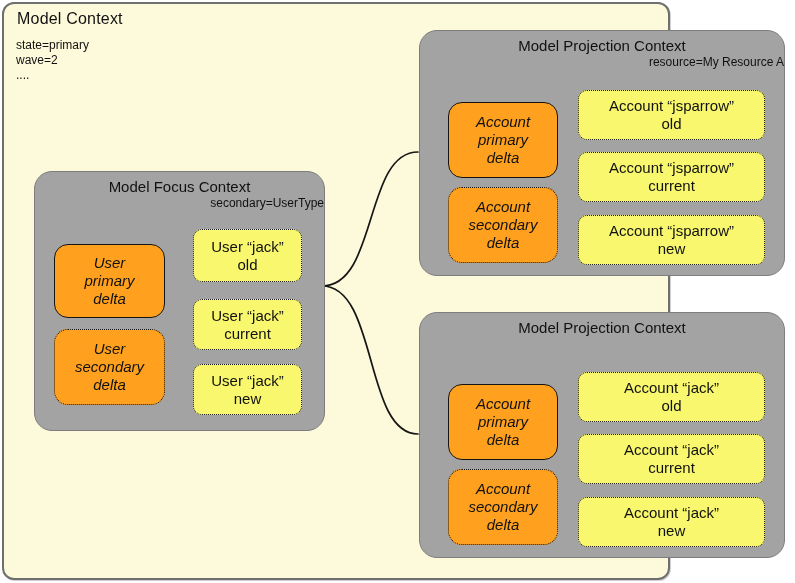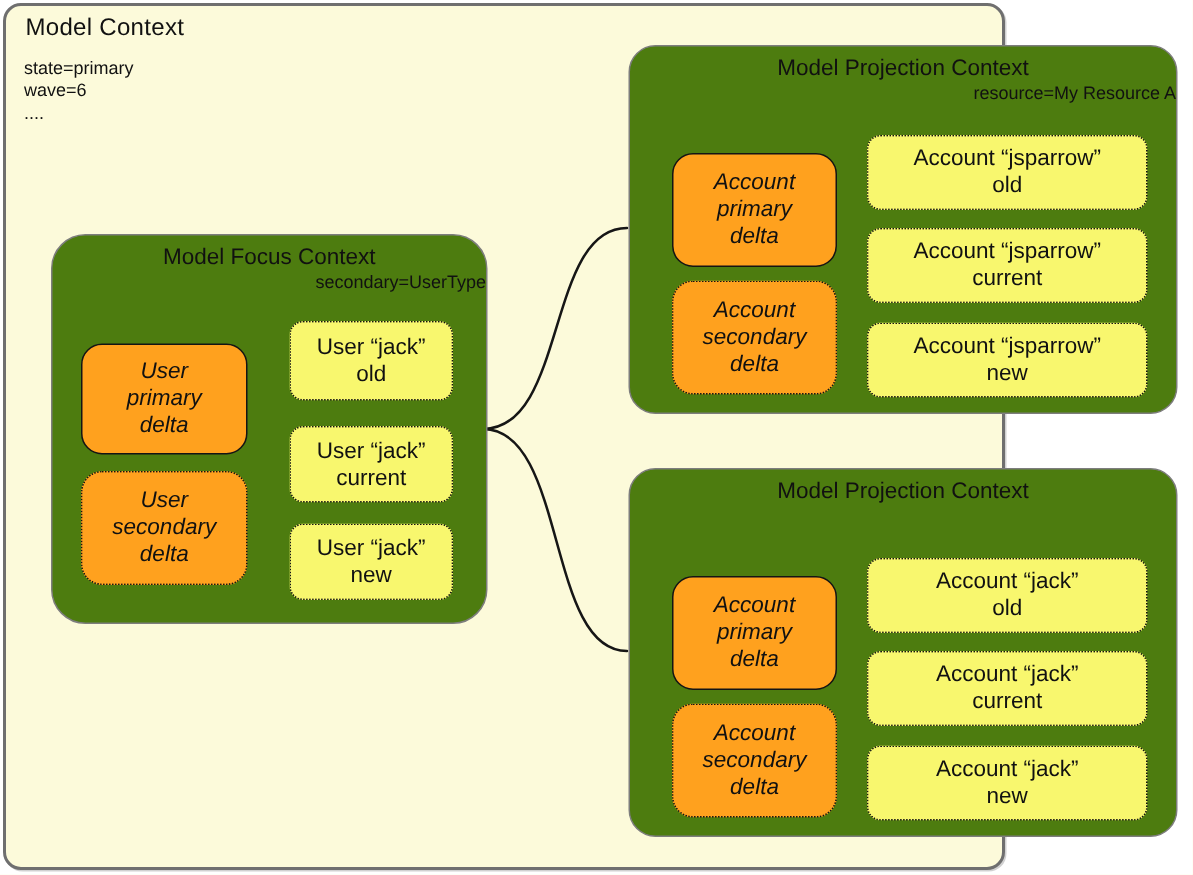--- a/index.html
+++ b/index.html
@@ -30,25 +30,25 @@
   .outer-attrs {
     position: absolute;
     left: 12px; top: 34px;
     font-size: 12px;
     line-height: 15px;
   }
 
   
   .ctx {
     position: absolute;
-    background: #4d7c0f;
+    background: #a3a3a3;
     border: 1.5px solid #7d7d7d;
     border-radius: 18px;
   }
-  .ctx-focus { left: 30px;  top: 152px; width: 291px; height: 260px; border-radius: 23px; }
+  .ctx-focus { left: 30px;  top: 167px; width: 291px; height: 260px; }
   .ctx-proj-a { left: 415px; top: 26px;  width: 366px; height: 246px; }
   .ctx-proj-b { left: 415px; top: 308px; width: 366px; height: 246px; }
 
   .ctx-title {
     position: absolute;
     left: 0; right: 0; top: 6px;
     text-align: center;
     font-size: 15px;
   }
   .ctx-sub {
@@ -111,21 +111,21 @@
     pointer-events: none;
   }
 </style>
 </head>
 <body>
 
 <div class="outer">
   <div class="outer-title">Model Context</div>
   <div class="outer-attrs">
     <div>state=primary</div>
-    <div>wave=6</div>
+    <div>wave=2</div>
     <div>....</div>
   </div>
 
   <svg class="wires" viewBox="0 0 795 583" xmlns="http://www.w3.org/2000/svg">
     <path d="M 318 282 C 374 282 360 148 414 148" fill="none" stroke="#161616" stroke-width="1.7" stroke-linecap="round"></path>
     <path d="M 318 282 C 374 282 360 430 414 430" fill="none" stroke="#161616" stroke-width="1.7" stroke-linecap="round"></path>
   </svg>
 
   <div class="ctx ctx-focus">
     <div class="ctx-title">Model Focus Context</div>

